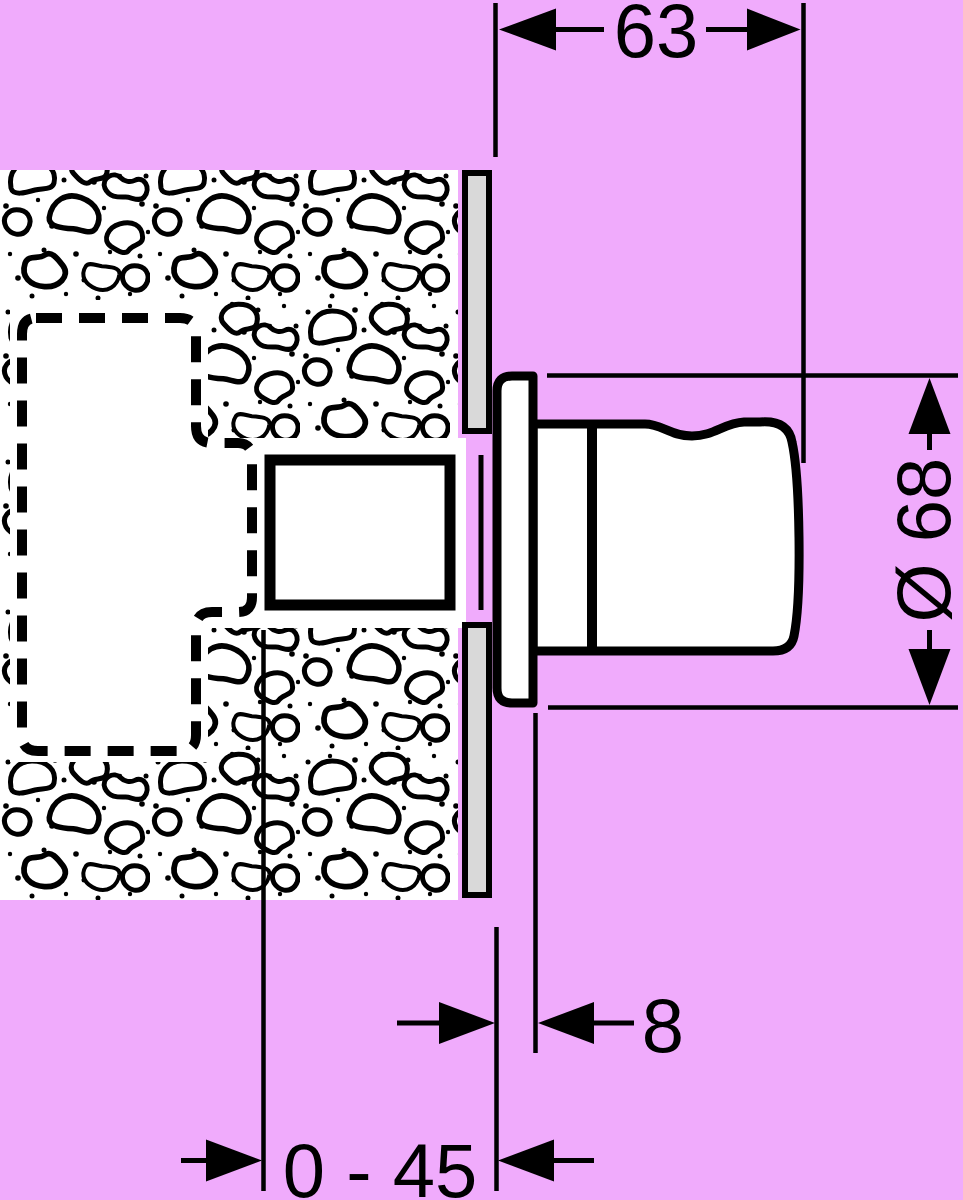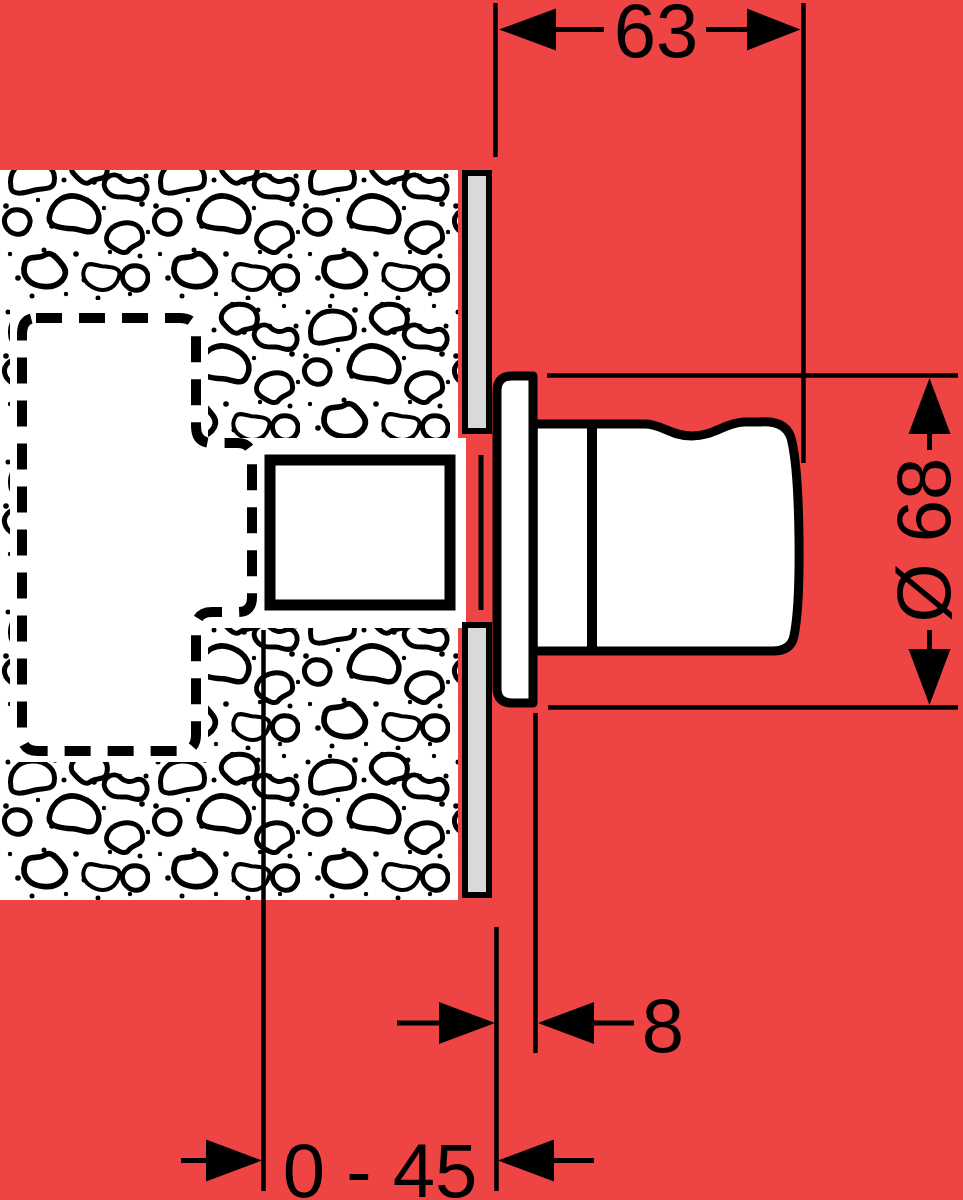--- a/index.html
+++ b/index.html
@@ -1,20 +1,20 @@
 <!DOCTYPE html>
 <html><head>
 <meta charset="utf-8">
 <style>
   html,body{margin:0;padding:0;background:#f2f2f2;}
   .canvas{
     position:relative;
     width:963px;height:1200px;
     margin:0 auto;
-    background:#ef4444;
+    background:#f0abfc;
     overflow:hidden;
   }
   svg{display:block;}
   .dim-text{
     font-family:"Liberation Sans", sans-serif;
     font-size:76px;
     fill:#000000;
     text-anchor:middle;
   }
 </style>

